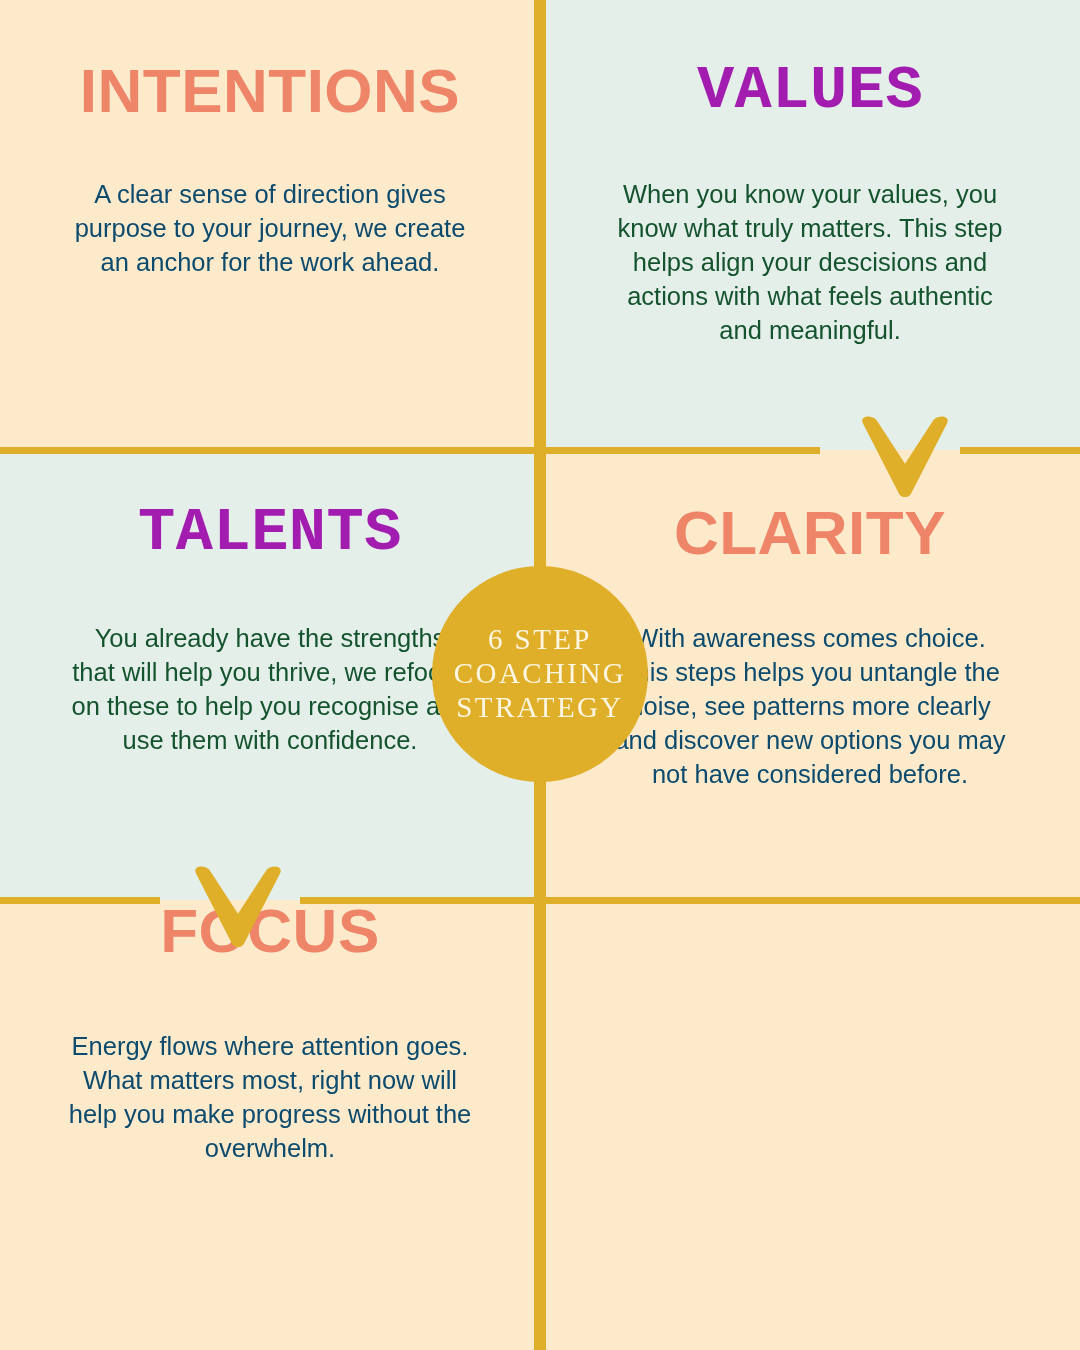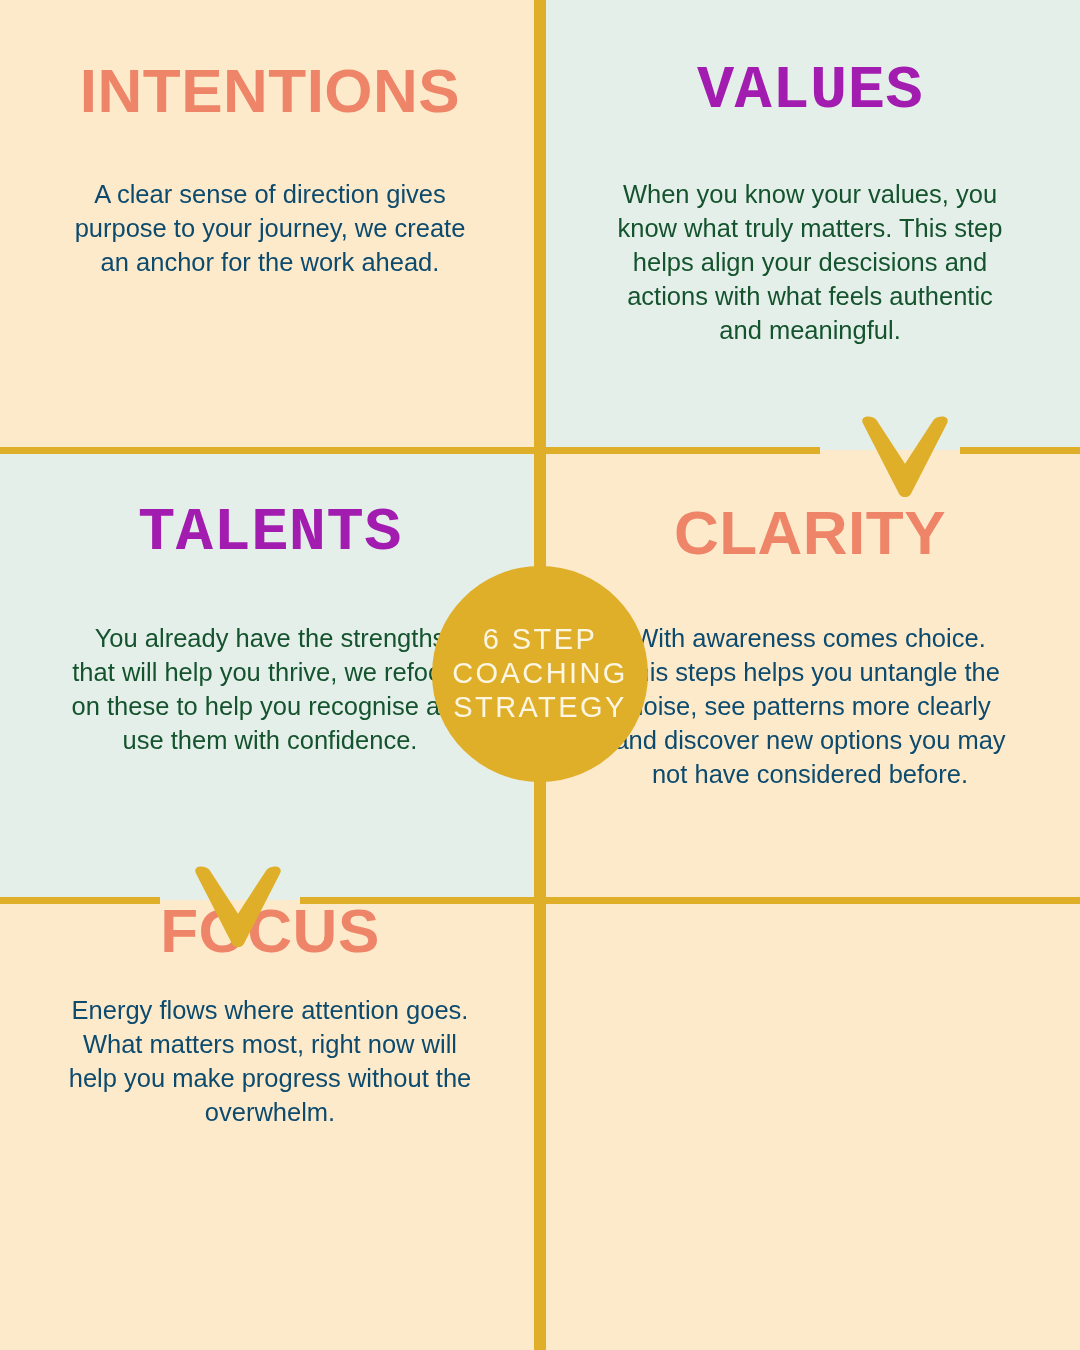--- a/index.html
+++ b/index.html
@@ -65,21 +65,21 @@
   .sage  .cell-body  { color: #14532d; }
 
   
   .row1 .cell-title { margin-top: 60px; }
   .row1 .cell-body  { margin-top: 56px; }
 
   .row2 .cell-title { margin-top: 52px; }
   .row2 .cell-body  { margin-top: 58px; }
 
   .row3 .cell-title { }
-  .row3 .cell-body  { margin-top: 32px; }
+  .row3 .cell-body  { margin-top: 68px; }
 
   
   .w-intentions { width: 420px; }
   .w-values     { width: 410px; }
   .w-talents    { width: 400px; }
   .w-clarity    { width: 400px; }
   .w-focus      { width: 425px; }
   .w-action     { width: 425px; }
 
   
@@ -121,20 +121,21 @@
     left: 432px;
     top: 566px;
     width: 216px;
     height: 216px;
     border-radius: 50%;
     background: #E0AF2A;
     z-index: 5;
     display: flex;
     align-items: center;
     justify-content: center;
+    font-family: Liberation Serif, serif;
   }
   .badge-text {
     color: #FDF6E3;
     font-size: 29px;
     line-height: 1.17;
     letter-spacing: 2.4px;
     text-align: center;
     font-weight: 400;
     text-transform: uppercase;
     white-space: pre-line;

